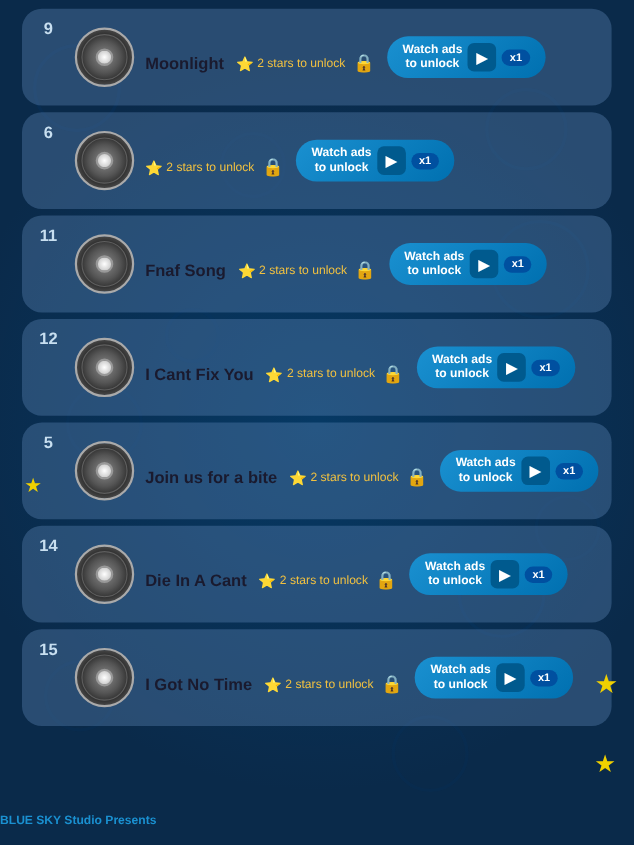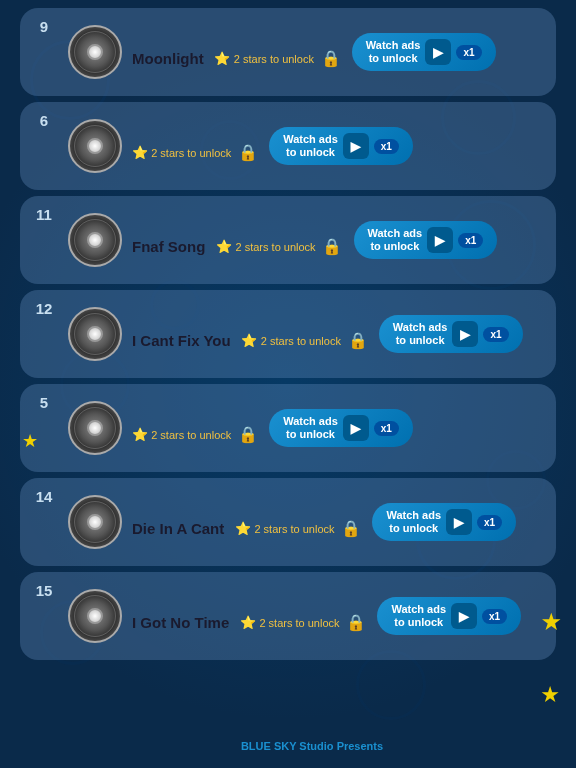--- a/index.html
+++ b/index.html
@@ -176,23 +176,21 @@
       padding: 2px 7px;
       color: white;
       font-size: 10px;
       font-weight: bold;
     }
 
     .footer {
       position: absolute;
       bottom: 14px;
       width: 100%;
-      text-align: center;
       z-index: 2;
-      padding-left: 48px;
     }
 
     .footer-text {
       color: #1a90d0;
       font-size: 11px;
       font-weight: bold;
     }
 
     .star-decoration {
       position: absolute;
@@ -320,20 +318,21 @@
       </div>
     </div>
     <div class="song-row">
       <span class="row-number">5</span>
       <div class="disc-icon">
         <div class="disc-outer">
           <div class="disc-inner"></div>
         </div>
       </div>
       <div class="info-row">
+        <span class="song-title">Join us for a bite</span>
         <div class="stars-row">
           <span class="star-icon">⭐</span>
           <span class="stars-text">2 stars to unlock</span>
           <span class="lock-icon">🔒</span>
         </div>
         <button class="unlock-btn">
           <span class="unlock-btn-text">Watch ads<br>to unlock</span>
           <div class="play-icon-box">▶</div>
           <span class="multiplier">x1</span>
         </button>

